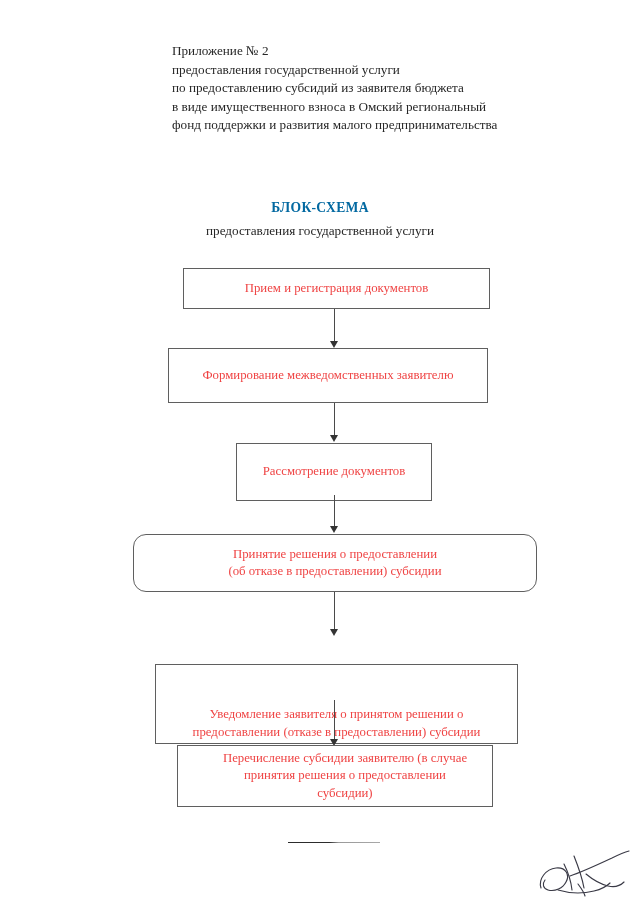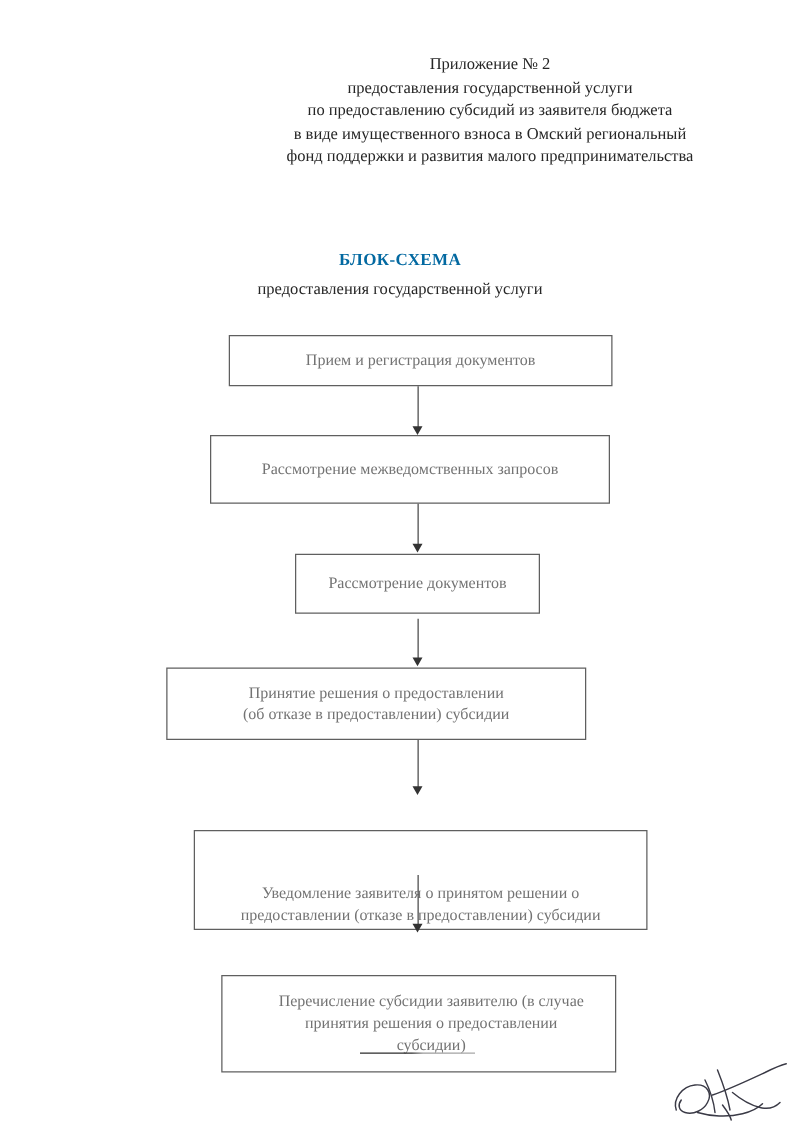--- a/index.html
+++ b/index.html
@@ -22,21 +22,21 @@
     width: 640px;
     height: 905px;
   }
 
   
   .header {
     position: absolute;
     top: 42px;
     right: 28px;
     width: 440px;
-    text-align: center;
+    text-align: left;
     font-size: 13.2px;
     line-height: 18.6px;
     color: #262626;
   }
   .header-line { white-space: nowrap; }
 
   
   .title-block {
     position: absolute;
     top: 200px;
@@ -67,21 +67,21 @@
     position: absolute;
     box-sizing: border-box;
     border: 1px solid #5f5f5f;
     background: #ffffff;
     display: flex;
     align-items: center;
     justify-content: center;
     text-align: center;
     font-size: 12.8px;
     line-height: 17.5px;
-    color: #737373;
+    color: #ef4444;
     padding: 2px 8px;
   }
   .node-text { display: block; white-space: pre-line; }
 
   .connector {
     position: absolute;
     width: 1px;
     background: #4a4a4a;
   }
   .arrowhead {
@@ -133,50 +133,50 @@
   <div class="flow">
 
     <div class="node" style="left:183px; top:268px; width:307px; height:41px;">
       <span class="node-text">Прием и регистрация документов</span>
     </div>
 
     <div class="connector" style="left:334px; top:309px; height:33px;"></div>
     <div class="arrowhead" style="left:330px; top:341px;"></div>
 
     <div class="node" style="left:168px; top:348px; width:320px; height:55px;">
-      <span class="node-text">Рассмотрение межведомственных запросов</span>
+      <span class="node-text">Формирование межведомственных заявителю</span>
     </div>
 
     <div class="connector" style="left:334px; top:403px; height:33px;"></div>
     <div class="arrowhead" style="left:330px; top:435px;"></div>
 
-    <div class="node" style="left:236px; top:443px; width:196px; height:48px;">
+    <div class="node" style="left:236px; top:443px; width:196px; height:58px;">
       <span class="node-text">Рассмотрение документов</span>
     </div>
 
     <div class="connector" style="left:334px; top:495px; height:32px;"></div>
     <div class="arrowhead" style="left:330px; top:526px;"></div>
 
-    <div class="node" style="left:133px; top:534px; width:336px; height:58px;">
+    <div class="node" style="left:133px; top:534px; width:404px; height:58px;border-radius:13px;">
       <span class="node-text">Принятие решения о предоставлении
 (об отказе в предоставлении) субсидии</span>
     </div>
 
     <div class="connector" style="left:334px; top:592px; height:38px;"></div>
     <div class="arrowhead" style="left:330px; top:629px;"></div>
 
     <div class="node" style="left:155px; top:664px; width:363px; height:80px;align-items:flex-end;">
       <span class="node-text">Уведомление заявителя о принятом решении о
 предоставлении (отказе в предоставлении) субсидии</span>
     </div>
 
     <div class="connector" style="left:334px; top:700px; height:40px;"></div>
     <div class="arrowhead" style="left:330px; top:739px;"></div>
 
-    <div class="node" style="left:177px; top:780px; width:316px; height:78px;padding-left:28px;">
+    <div class="node" style="left:177px; top:745px; width:316px; height:62px;padding-left:28px;">
       <span class="node-text">Перечисление субсидии заявителю (в случае
 принятия решения о предоставлении
 субсидии)</span>
     </div>
 
   </div>
 
   <div class="separator"></div>
 
   <div class="signature">

